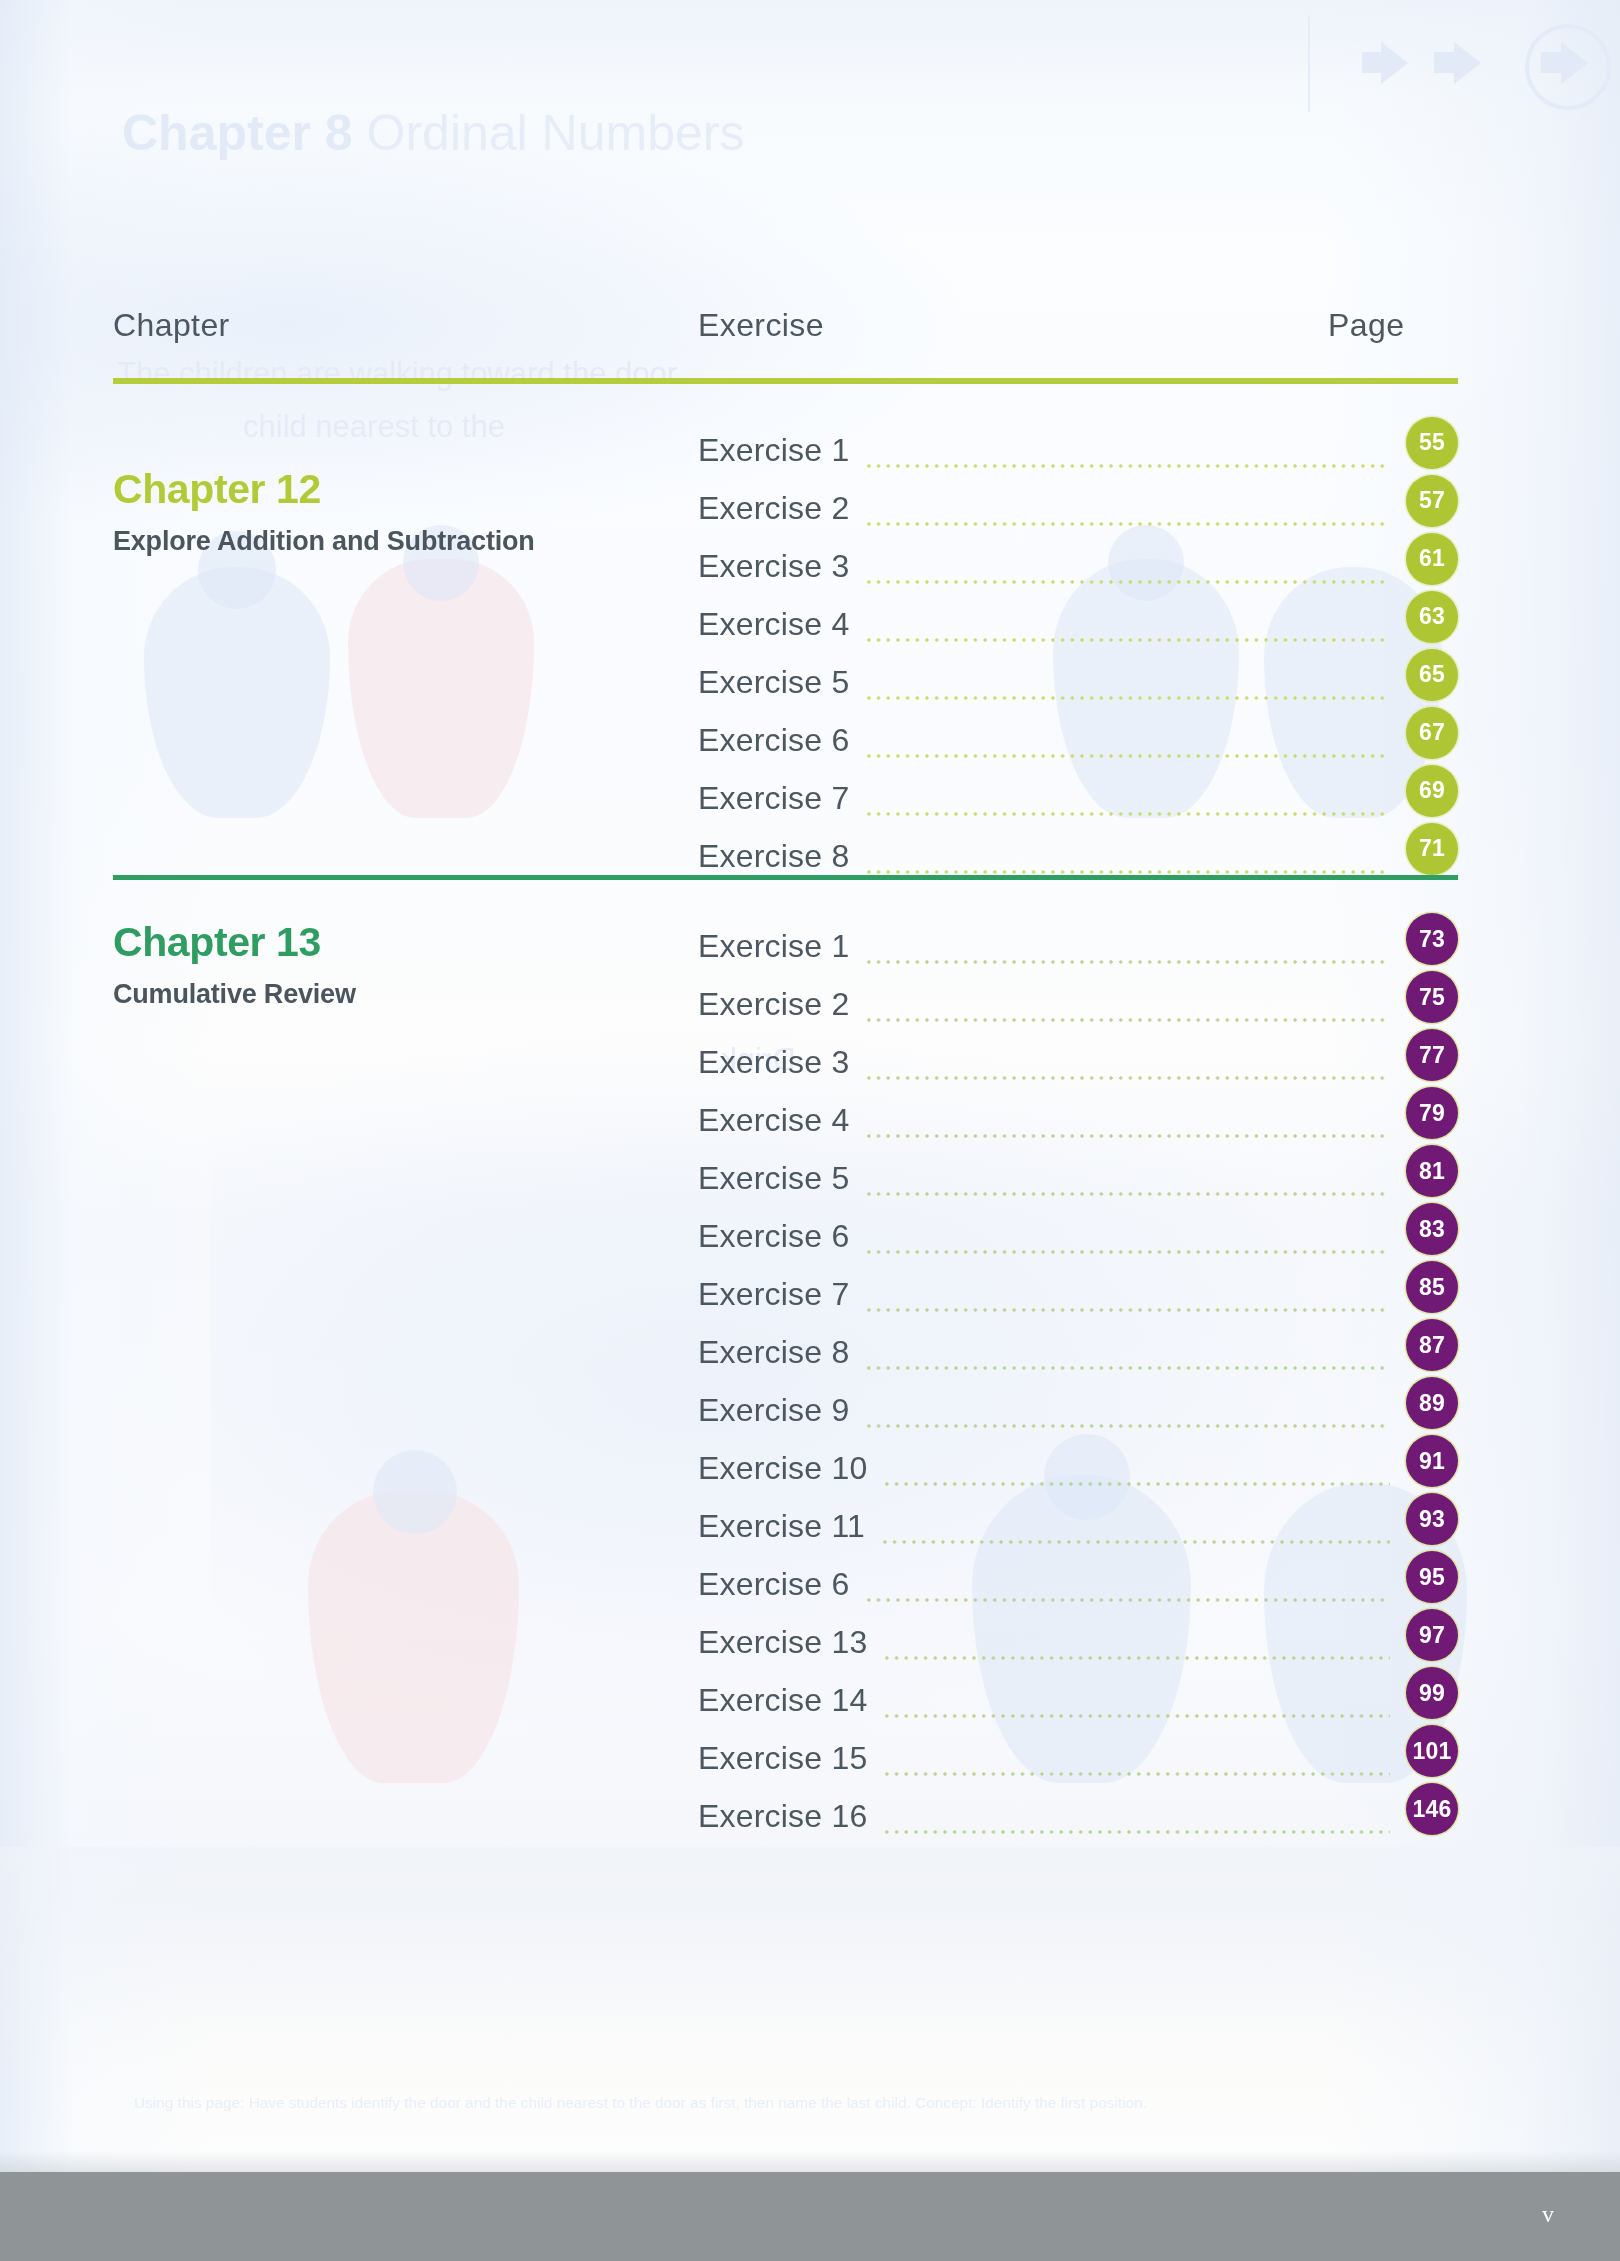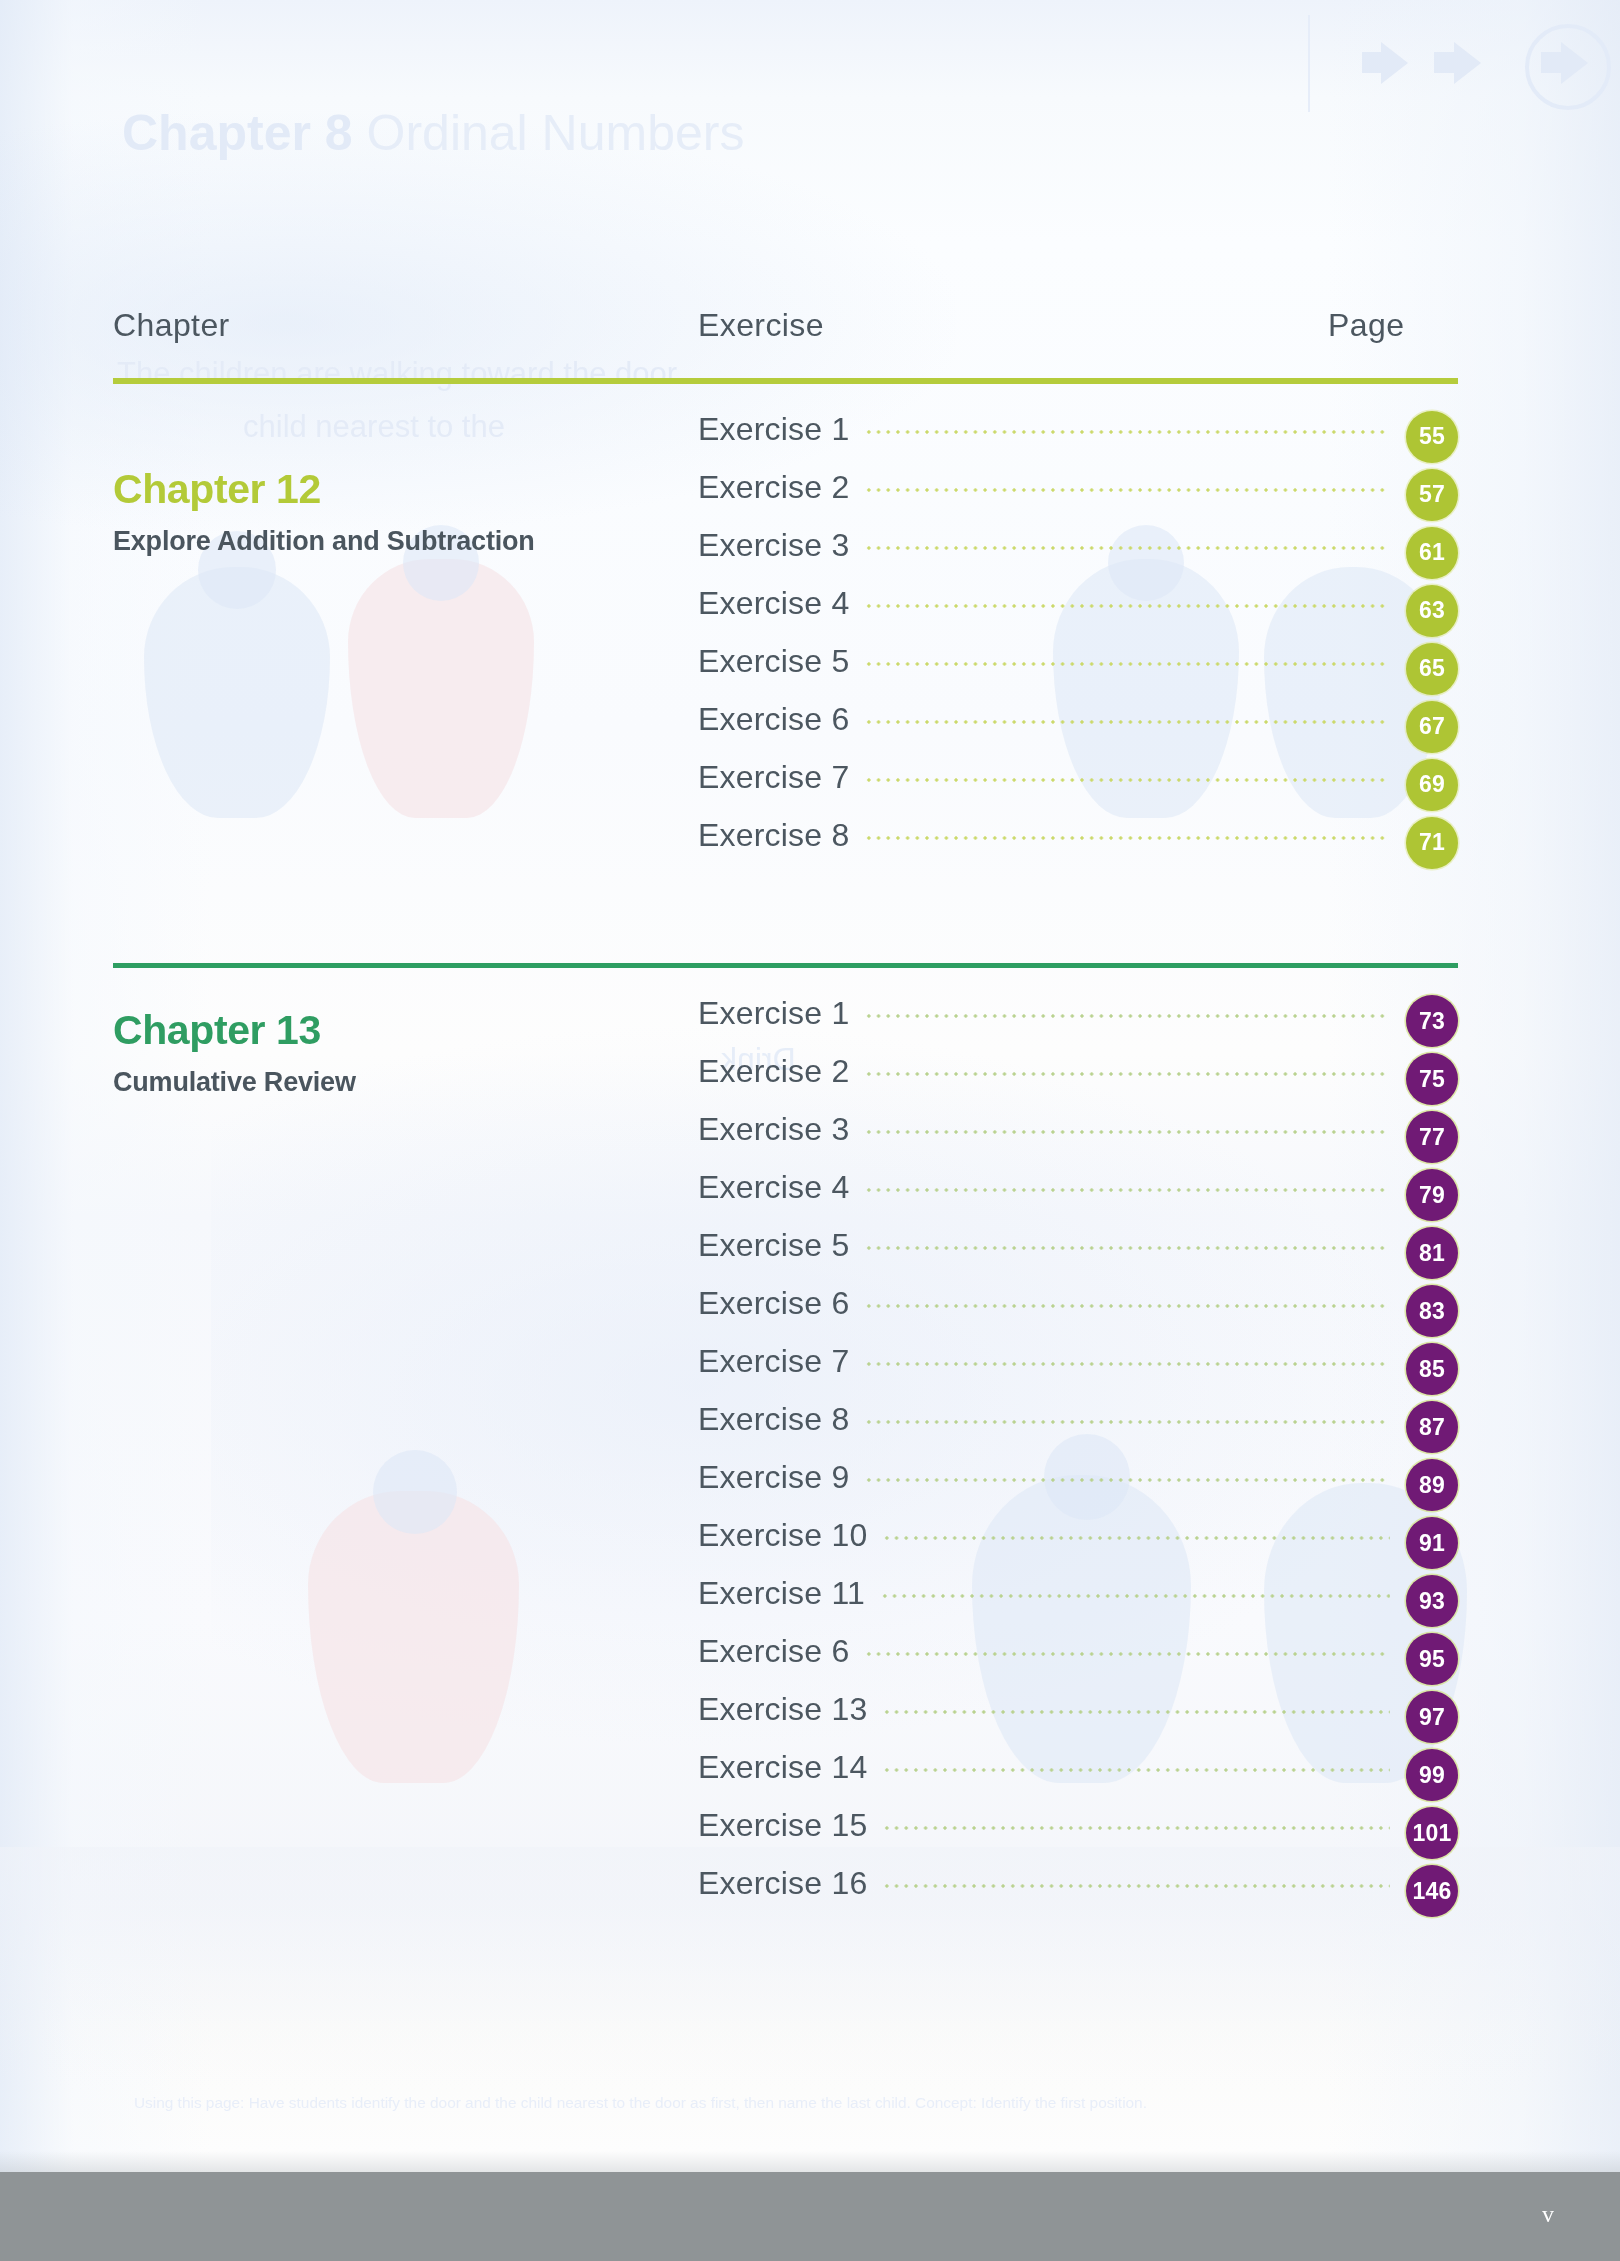--- a/index.html
+++ b/index.html
@@ -195,21 +195,21 @@
     letter-spacing: 0.4px;
   }
   .col-chapter { left: 0; top: 6.5px; }
   .col-exercise { left: 585px; top: 6.5px; }
   .col-page { left: 1215px; top: 6.5px; }
 
   .section {
     position: relative;
     padding-top: 18px;
   }
-  .section + .section { margin-top: 88px; }
+  .section + .section { }
 
   .rule {
     position: absolute;
     left: 0; top: 0;
     width: 1345px;
     height: 5.7px;
   }
   .rule.lime { background: #b5cc3c; }
   .rule.green { background: #2e9e62; }
 
@@ -241,21 +241,21 @@
   }
 
   .exercise-col {
     flex: 1 1 auto;
     padding-top: 14.6px;
   }
 
   .ex-row {
     position: relative;
     display: flex;
-    align-items: flex-start;
+    align-items: flex-end;
     height: 58px;
   }
   .ex-label {
     font-size: 32px;
     color: #4c5760;
     white-space: nowrap;
     padding-right: 14.6px;
     letter-spacing: 0.2px;
   }
   .ex-dots {

